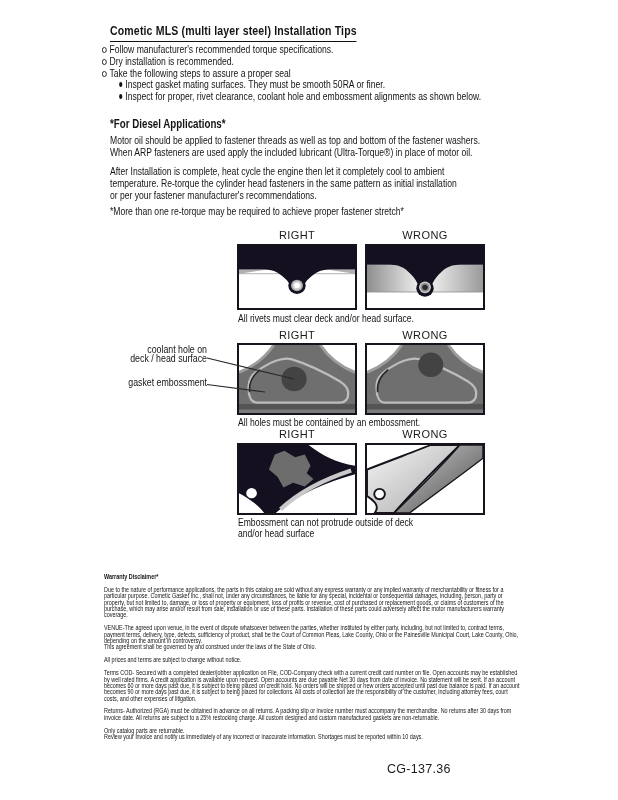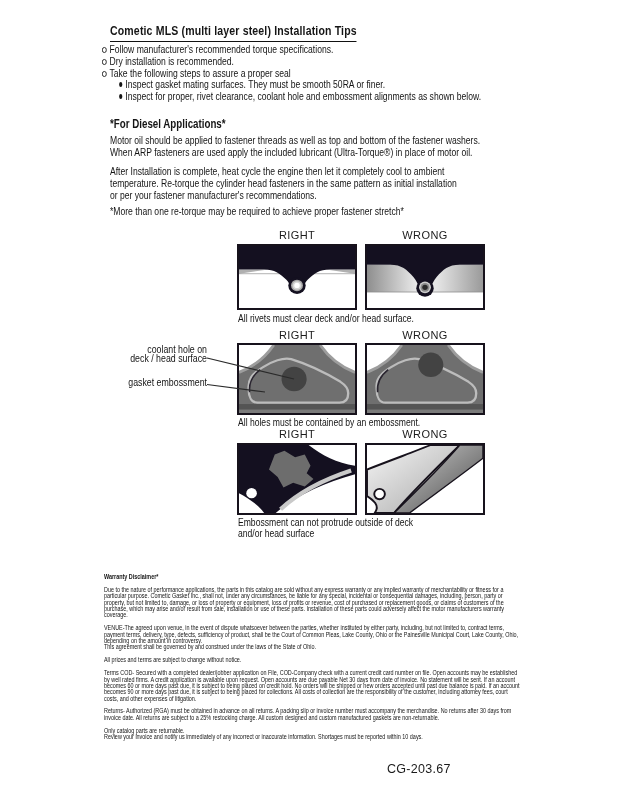--- a/index.html
+++ b/index.html
@@ -201,15 +201,15 @@
     <p>Due to the nature of performance applications, the parts in this catalog are sold without any express warranty or any implied warranty of merchantability or fitness for a particular purpose. Cometic Gasket Inc., shall not, under any circumstances, be liable for any special, incidental or consequential damages, including, person, party or property, but not limited to, damage, or loss of property or equipment, loss of profits or revenue, cost of purchased or replacement goods, or claims of customers of the purchase, which may arise and/or result from sale, installation or use of these parts. Installation of these parts could adversely affect the motor manufacturers warranty coverage.</p>
     <p>VENUE-The agreed upon venue, in the event of dispute whatsoever between the parties, whether instituted by either party, including, but not limited to, contract terms, payment terms, delivery, type, defects, sufficiency of product, shall be the Court of Common Pleas, Lake County, Ohio or the Painesville Municipal Court, Lake County, Ohio, depending on the amount in controversy.
 This agreement shall be governed by and construed under the laws of the State of Ohio.</p>
     <p>All prices and terms are subject to change without notice.</p>
     <p>Terms COD- Secured with a completed dealer/jobber application on File, COD-Company check with a current credit card number on file. Open accounts may be established by well rated firms. A credit application is available upon request. Open accounts are due payable Net 30 days from date of invoice. No statement will be sent. If an account becomes 60 or more days past due, it is subject to being placed on credit hold. No orders will be shipped or new orders accepted until past due balance is paid. If an account becomes 90 or more days past due, it is subject to being placed for collections. All costs of collection are the responsibility of the customer, including attorney fees, court costs, and other expenses of litigation.</p>
     <p>Returns- Authorized (RGA) must be obtained in advance on all returns. A packing slip or invoice number must accompany the merchandise. No returns after 30 days from invoice date. All returns are subject to a 25% restocking charge. All custom designed and custom manufactured gaskets are non-returnable.</p>
     <p>Only catalog parts are returnable.
 Review your invoice and notify us immediately of any incorrect or inaccurate information. Shortages must be reported within 10 days.</p>
   </div>
 
-  <div class="abs footer-code" style="left:387px; top:762px;">CG-203.67</div>
+  <div class="abs footer-code" style="left:387px; top:762px;">CG-137.36</div>
 
 </div>
 
 </body></html>

